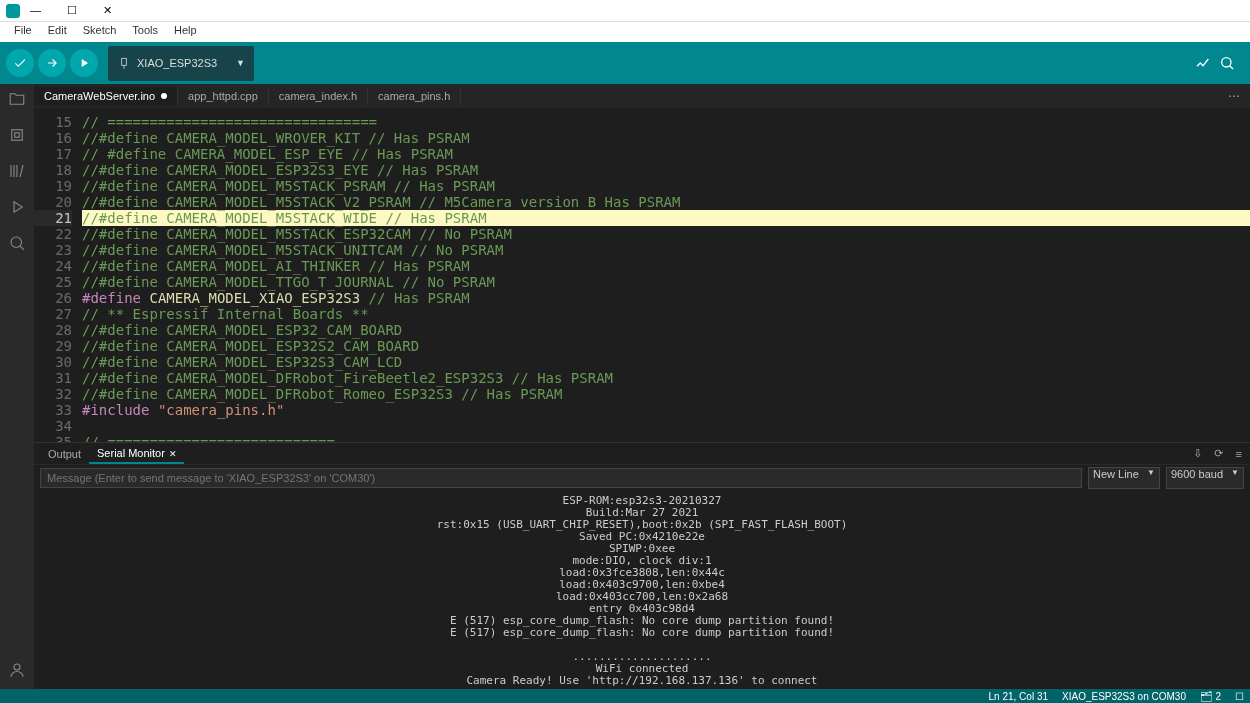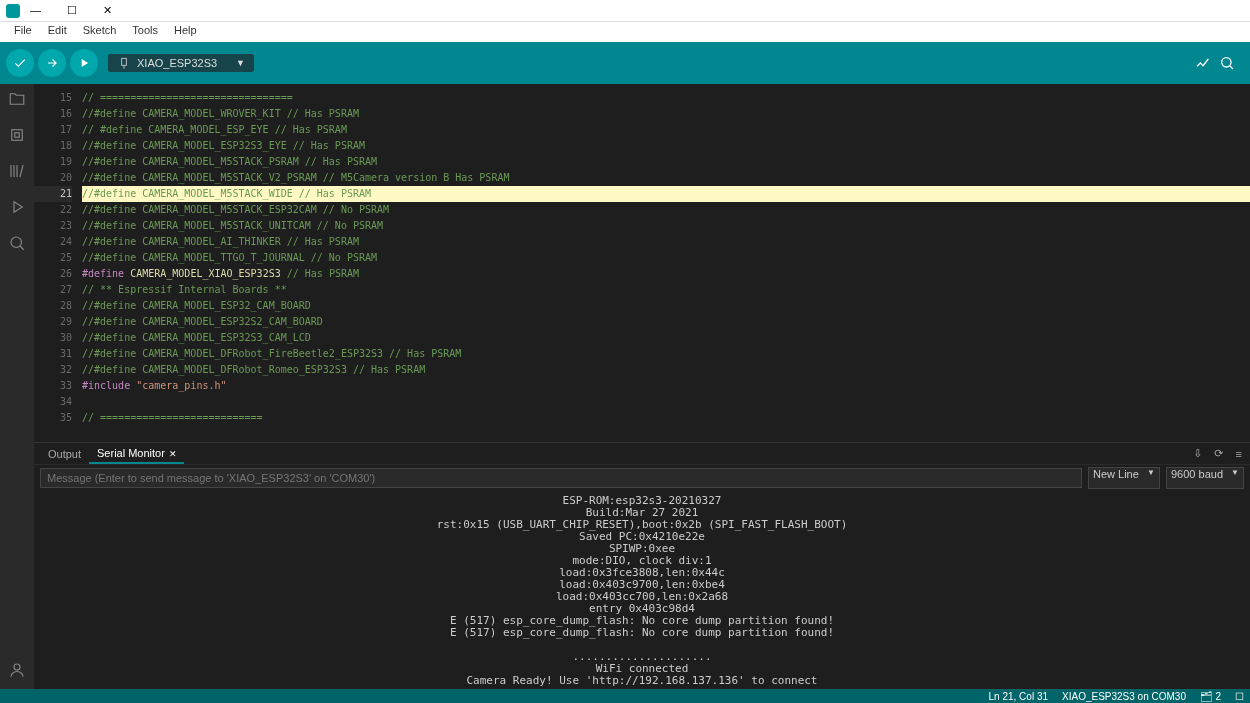--- a/index.html
+++ b/index.html
@@ -10,39 +10,39 @@
 .titlebar .title { font-size: 11px; flex: 1; }
 .titlebar .winbtns { display: flex; gap: 18px; }
 .titlebar .winbtn { font-size: 11px; cursor: pointer; padding: 0 4px; }
 
 .menubar { height: 20px; background: #fff; color: #333; display: flex; padding: 0 8px; gap: 4px; }
 .menubar span { padding: 2px 6px; font-size: 11px; cursor: pointer; }
 
 .toolbar { height: 42px; background: #00878f; display: flex; align-items: center; padding: 0 6px; }
 .toolbar .rbtn { width: 28px; height: 28px; border-radius: 50%; background: #00a7ad; color: #fff; display: flex; align-items: center; justify-content: center; margin-right: 4px; font-weight: bold; cursor: pointer; }
 .toolbar .rbtn svg { width: 14px; height: 14px; fill: #fff; }
-.toolbar .boardsel { height: 18px; width: 146px; background: #16444a; border: 1px solid #16444a; color: #ddd; display: flex; align-items: center; padding: 0 8px; margin-left: 6px; font-size: 11px; border-radius: 2px; cursor:pointer; }
+.toolbar .boardsel { height: 35px; width: 146px; background: #16444a; border: 1px solid #16444a; color: #ddd; display: flex; align-items: center; padding: 0 8px; margin-left: 6px; font-size: 11px; border-radius: 2px; cursor:pointer; }
 .toolbar .boardsel .chip { width:14px;height:14px; margin-right:6px; }
 .toolbar .boardsel .caret { margin-left:auto; font-size:9px; }
 .toolbar .right { margin-left: auto; display: flex; align-items: center; gap:6px; padding-right:8px;}
 .toolbar .right .ticon { width:18px;height:18px; display:flex;align-items:center;justify-content:center;color:#fff;cursor:pointer;}
 
 .main { display: flex; height: calc(100% - 22px - 20px - 42px - 14px); }
 .sidebar { width: 34px; background: #2a2a2a; display: flex; flex-direction: column; align-items: center; padding-top: 4px; gap: 14px; }
 .sidebar .sicon { width: 22px; height: 22px; color: #888; cursor: pointer; display:flex;align-items:center;justify-content:center;}
 .sidebar .bottom { margin-top: auto; margin-bottom: 8px; }
 
 .editor-wrap { flex: 1; display: flex; flex-direction: column; background: #1e1e1e; }
 .tabs { height: 24px; display: flex; align-items: center; background: #252526; overflow:hidden;}
 .tab { padding: 3px 10px; font-size: 11px; color: #aaa; cursor: pointer; border-right: 1px solid #333; display:flex;align-items:center;gap:6px;}
 .tab.active { background: #1e1e1e; color: #fff; }
 .tab .dot { width:6px;height:6px;border-radius:50%;background:#fff;}
 .tabs .more { margin-left: auto; padding: 0 10px; color: #aaa; cursor:pointer;}
 
-.code-area { flex: 1; display: flex; overflow: hidden; font-family: "Consolas", monospace; font-size: 10px; line-height: 16px; position:relative;}
+.code-area { flex: 1; display: flex; overflow: hidden; font-family: "Consolas", monospace; font-size: 14px; line-height: 16px; position:relative;}
 .gutter { width: 48px; color: #6a6a6a; text-align: right; padding: 6px 10px 6px 0; user-select:none;}
 .code { flex: 1; padding: 6px 0; white-space: pre; overflow:hidden;}
 .code-line { height: 16px; padding-left: 0; }
 .code-line.active-line { background: #fef9c3; }
 .gutter-line { height: 16px; }
 .gutter-line.active { background:#2a2a2a; color:#c5c5c5;}
 
 .tk-comment { color: #6a9955; }
 .tk-keyword { color: #c586c0; }
 .tk-string { color: #ce9178; }
@@ -158,20 +158,36 @@
       </div>
     <div class="sicon bottom">
         <svg width="18" height="18" viewBox="0 0 24 24" fill="none" stroke="currentColor" stroke-width="1.5">
           <circle cx="12" cy="8" r="4"></circle>
           <path d="M4 21c0-4 4-7 8-7s8 3 8 7"></path>
         </svg>
       </div>
   </div>
 
   <div class="editor-wrap">
+    <div class="tabs" id="tabs">
+      <div class="tab active">
+          <span>CameraWebServer.ino</span>
+          <span class="dot"></span>
+        </div>
+        <div class="tab">
+          <span>app_httpd.cpp</span>
+        </div>
+        <div class="tab">
+          <span>camera_index.h</span>
+        </div>
+        <div class="tab">
+          <span>camera_pins.h</span>
+        </div>
+        <div class="more">⋯</div>
+    </div>
     <div class="code-area">
       <div class="gutter" id="gutter">
           <div class="gutter-line">15</div>
           <div class="gutter-line">16</div>
           <div class="gutter-line">17</div>
           <div class="gutter-line">18</div>
           <div class="gutter-line">19</div>
           <div class="gutter-line">20</div>
           <div class="gutter-line active">21</div>
           <div class="gutter-line">22</div>

